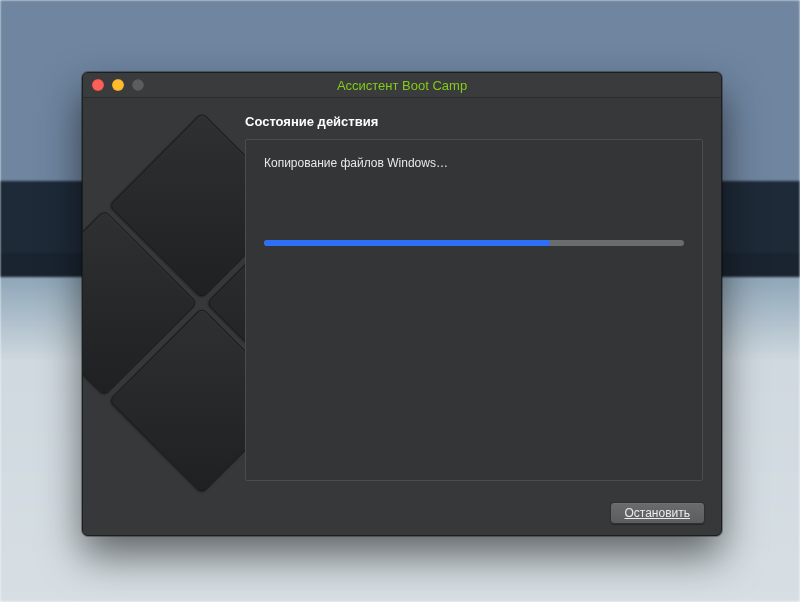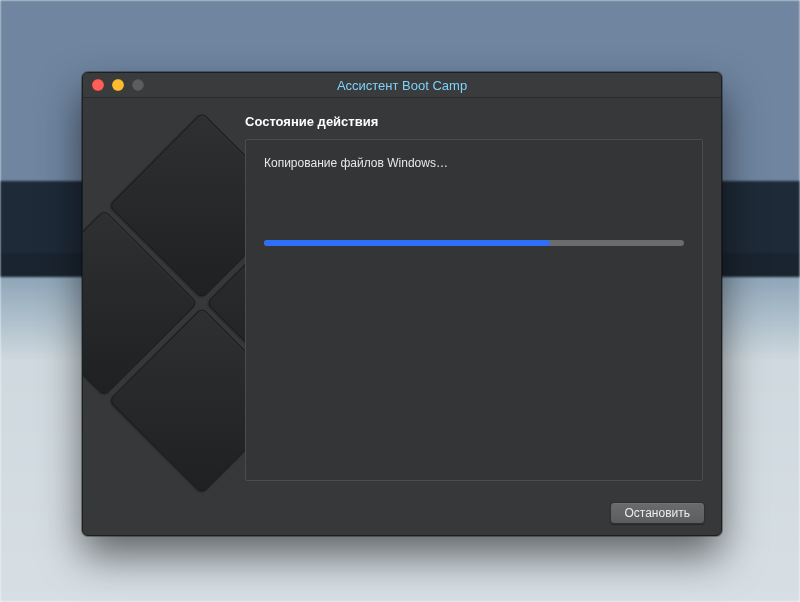--- a/index.html
+++ b/index.html
@@ -64,21 +64,21 @@
     width: 12px; height: 12px; border-radius: 50%; display: block;
     box-shadow: inset 0 0 1px rgba(0,0,0,0.4);
   }
   .light-close    { background: #ff5f57; }
   .light-minimize { background: #febc2e; }
   .light-zoom     { background: #5c5d5f; } 
   .title {
     flex: 1;
     text-align: center;
     font-size: 13px;
-    color: #7dd3fc;
+    color: #84cc16;
     font-weight: 400;
   }
 
   .body {
     flex: 1;
     display: flex;
     flex-direction: column;
     padding-left: 24px;
   }
 
@@ -166,20 +166,21 @@
   }
   .btn {
     background: linear-gradient(#6a6b6d, #5c5d5f);
     border: 1px solid #2f3031;
     color: #ececec;
     font-size: 12px;
     padding: 3px 14px;
     border-radius: 4px;
     box-shadow: 0 1px 0 rgba(255,255,255,0.05) inset, 0 1px 1px rgba(0,0,0,0.3);
     cursor: pointer;
+    text-decoration: underline;
   }
 </style>
 </head>
 <body>
 
 <div class="background"></div>
 
 <div class="window">
 
   <div class="titlebar">

